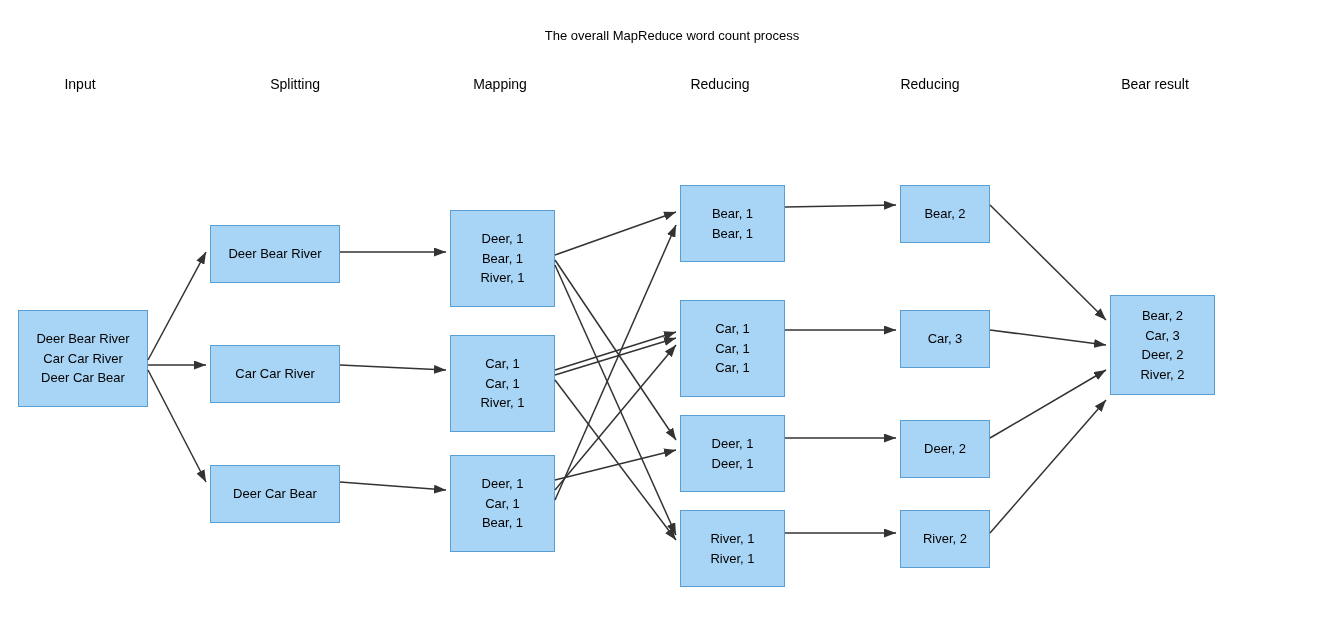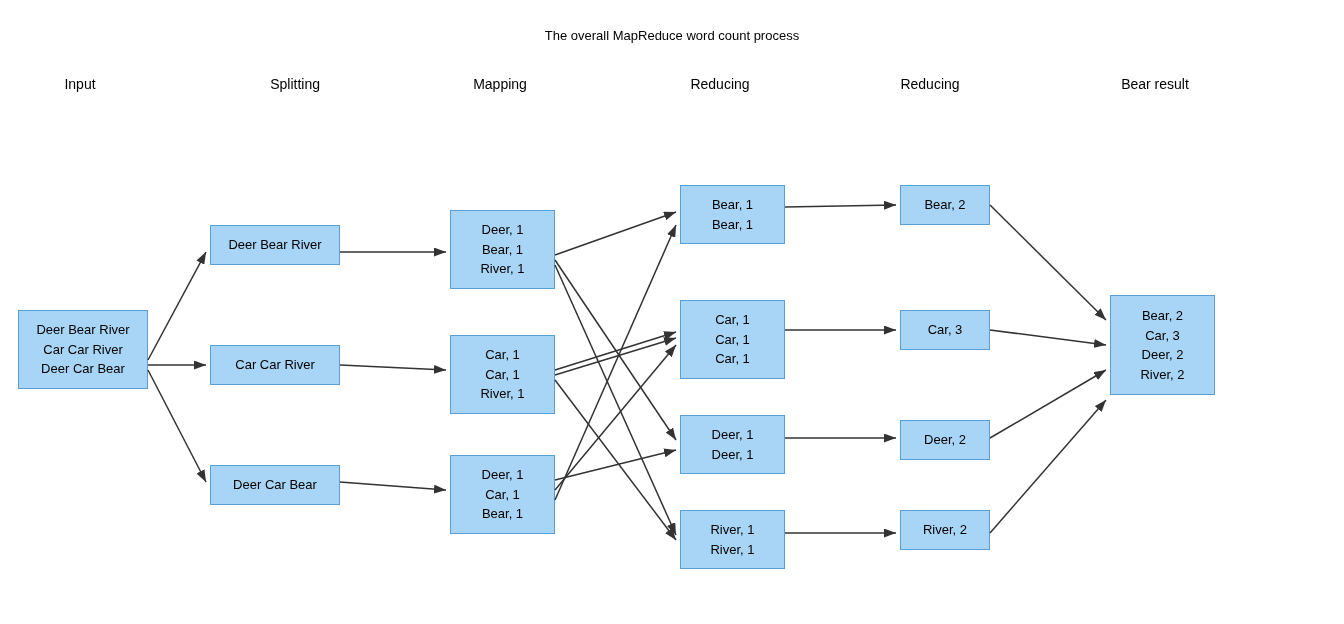--- a/index.html
+++ b/index.html
@@ -26,21 +26,21 @@
     .stage-label {
       position: absolute;
       top: 76px;
       font-size: 14px;
       text-align: center;
     }
     .box {
       position: absolute;
       background: #a8d4f5;
       border: 1px solid #5a9fd4;
-      padding: 9px 10px;
+      padding: 18px 10px;
       text-align: center;
       line-height: 1.5;
     }
     svg.arrows {
       position: absolute;
       top: 0; left: 0;
       width: 1344px;
       height: 624px;
       pointer-events: none;
     }

